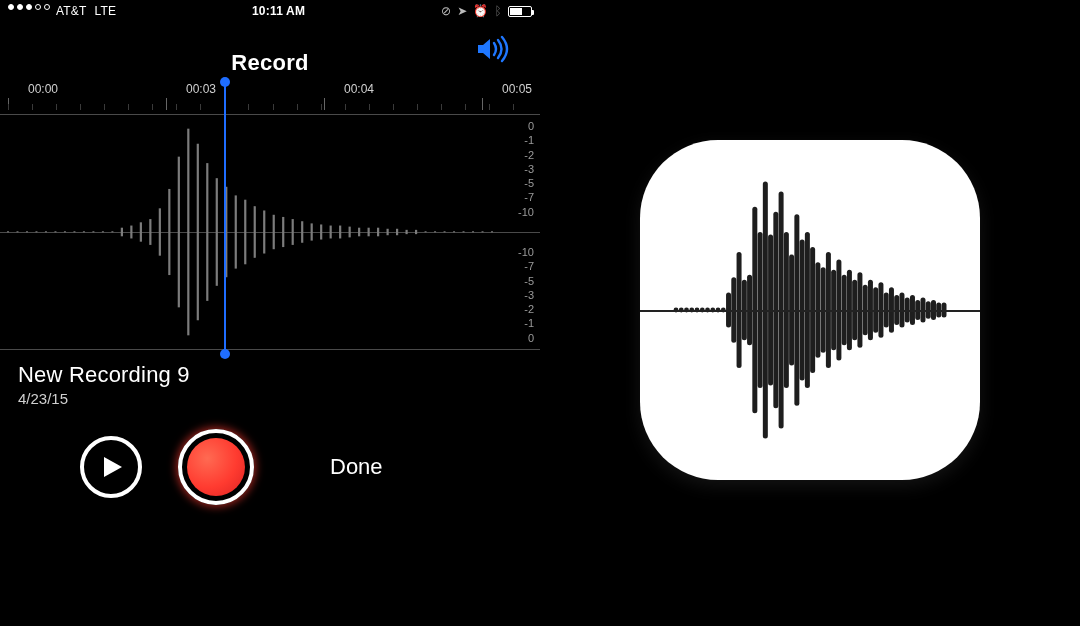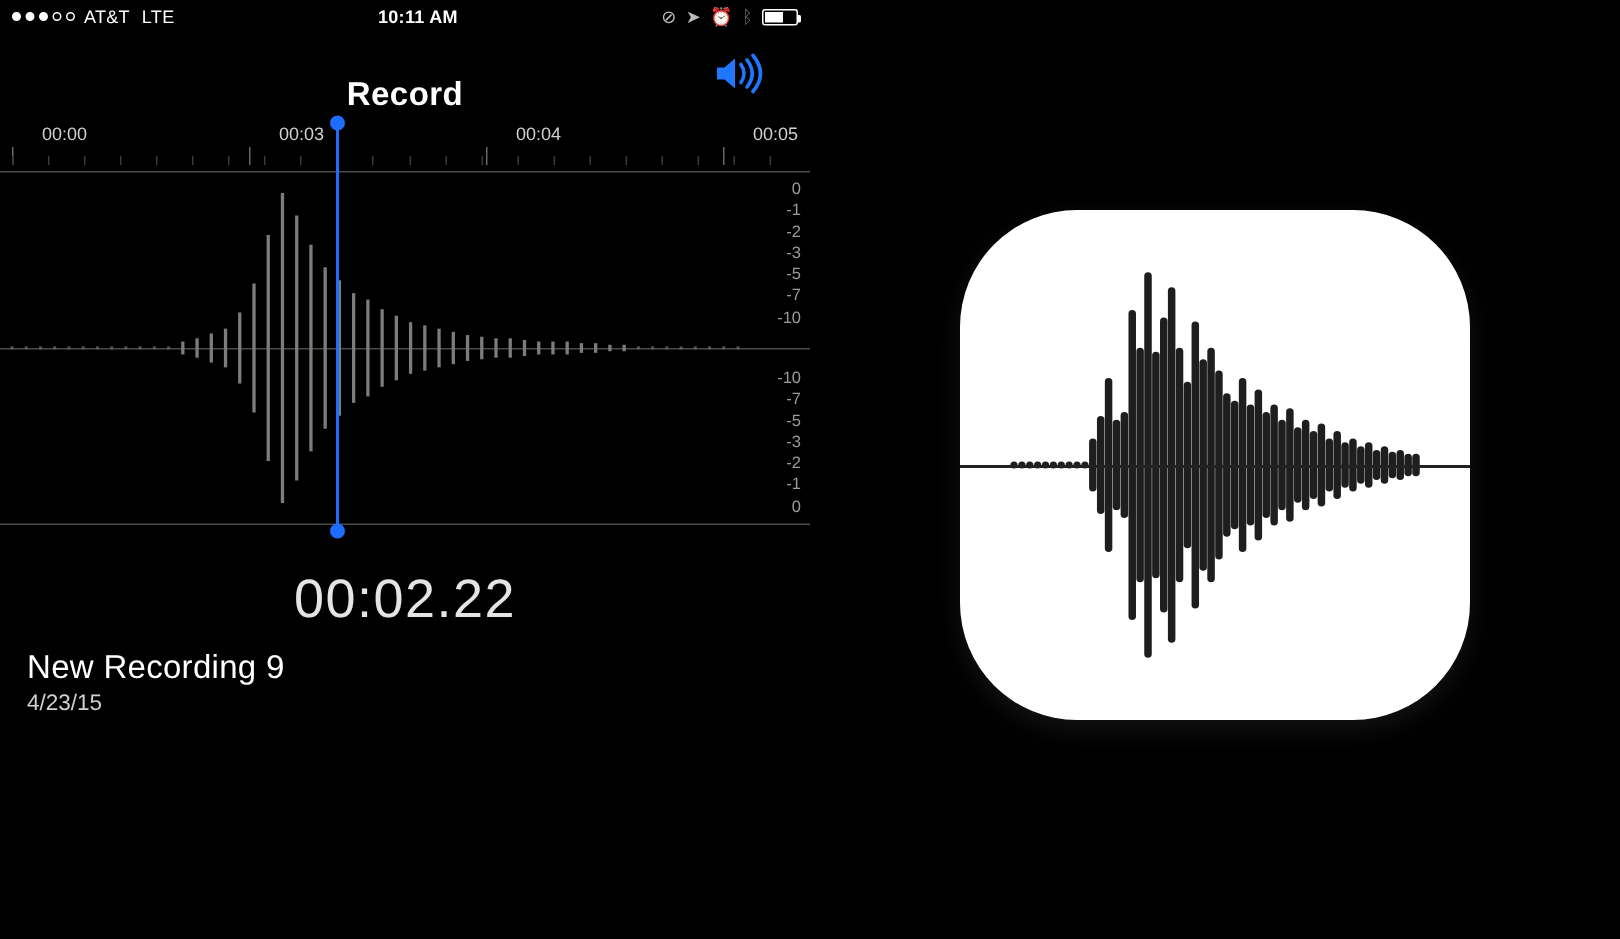--- a/index.html
+++ b/index.html
@@ -22,21 +22,21 @@
   
   .status-bar {
     height: 20px;
     padding: 2px 8px 0;
     display: flex;
     align-items: center;
     font-size: 12px;
     font-weight: 500;
     letter-spacing: .2px;
   }
-  .sb-left { display: flex; align-items: center; gap: 4px; }
+  .sb-left { display: flex; align-items: flex-start; gap: 4px; }
   .signal-dots { display: flex; gap: 3px; margin-right: 2px; }
   .signal-dots span {
     width: 6px; height: 6px; border-radius: 50%;
     border: 1px solid #fff;
   }
   .signal-dots span.on { background: #fff; }
   .sb-center { flex: 1; text-align: center; font-weight: 600; }
   .sb-right { display: flex; align-items: center; gap: 6px; }
   .sb-right .glyph { font-size: 12px; color: #bbb; }
   .battery {
@@ -372,27 +372,37 @@
         <span>-1</span>
         <span>-2</span>
       <span>-3</span>
         <span>-5</span>
         <span>-7</span>
       <span>-10</span>
     </div>
     <div class="playhead" id="playhead" style="left: 224.1px; top: -32px;"></div>
   </div>
 
-  <div class="elapsed">00:02.22</div>
 
   <div class="meta">
     <div class="rec-name">New Recording 9</div>
     <div class="rec-date">4/23/15</div>
   </div>
 
+  <div class="controls">
+    <div class="play-btn">
+      <svg width="22" height="24" viewBox="0 0 22 24">
+        <path d="M2 2 L20 12 L2 22 Z" fill="#fff"></path>
+      </svg>
+    </div>
+    <div class="record-btn">
+      <div class="inner"></div>
+    </div>
+    <div class="done-btn">Done</div>
+  </div>
 </div>
 
 <div class="app-icon-wrap">
   <div class="app-icon">
     <div class="centerline"></div>
     <svg id="icon-wave" viewBox="0 0 300 300">
         <circle cx="16" cy="150" r="2.4" fill="#1e1e1e"></circle>
         <circle cx="21.254901960784313" cy="150" r="2.4" fill="#1e1e1e"></circle>
         <circle cx="26.509803921568626" cy="150" r="2.4" fill="#1e1e1e"></circle>
         <circle cx="31.764705882352942" cy="150" r="2.4" fill="#1e1e1e"></circle>

